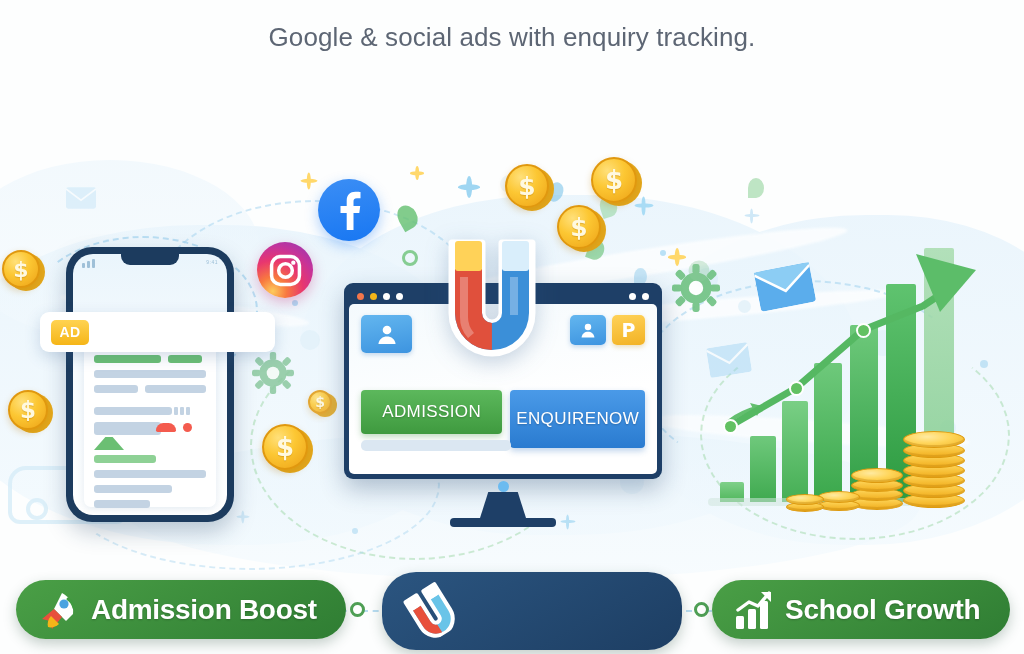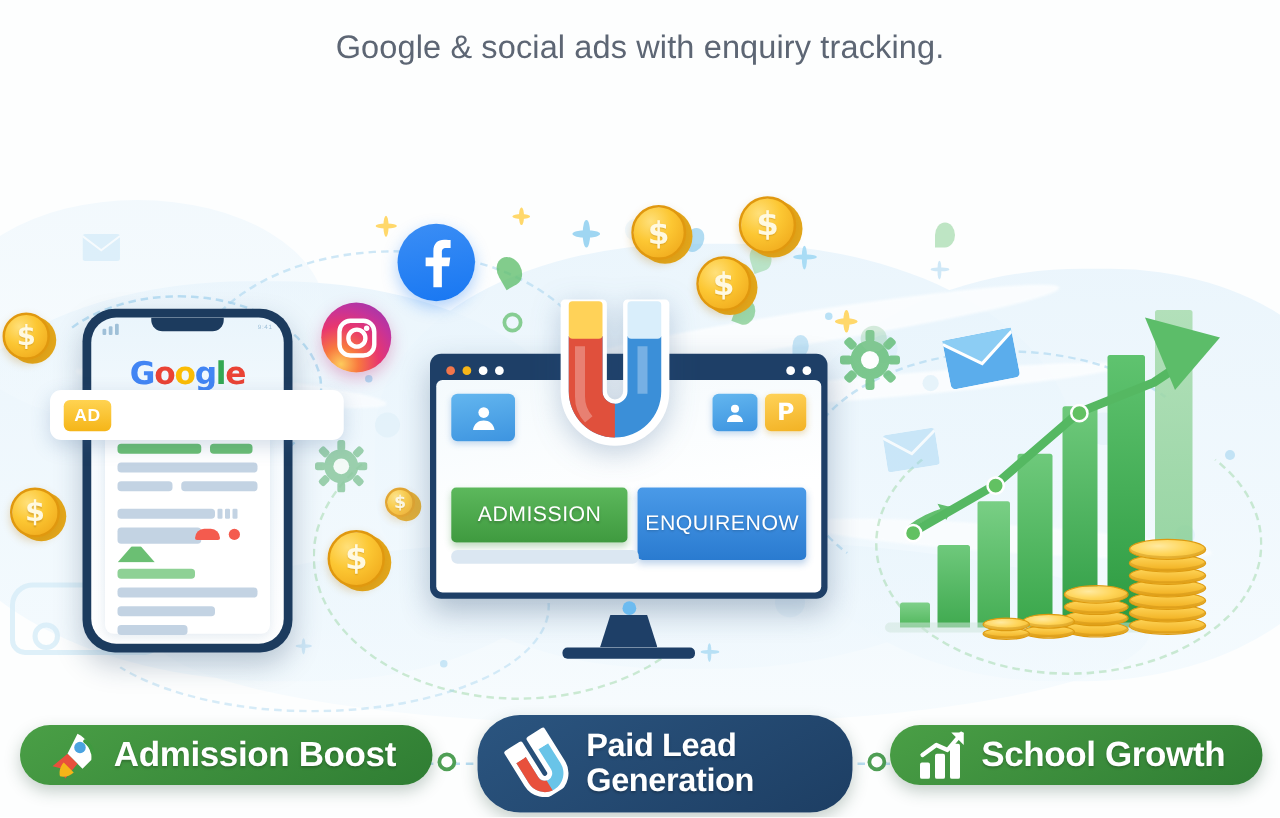--- a/index.html
+++ b/index.html
@@ -271,21 +271,21 @@
   .bar-node { position:absolute; width:15px; height:15px; border-radius:50%;
     background:#62c162; border:2px solid #ffffff; z-index:3; }
 
   
   .envelope { position:absolute; }
   .gear { position:absolute; }
 
   
   #pills { position:absolute; left:0; bottom:16px; width:1024px; height:68px; z-index:9; }
   .pill {
-    position:absolute; height:48px; border-radius:31px;
+    position:absolute; height:59px; border-radius:31px;
     display:flex; align-items:center; gap:11px; padding:0 22px;
     color:#ffffff; box-shadow:0 5px 13px rgba(30,70,50,.26);
   }
   .pill-green {
     background:linear-gradient(150deg,#4a9f46 0%,#2f7d33 100%);
   }
   .pill-navy {
     background:linear-gradient(150deg,#2b5580 0%,#1d3e63 100%);
     border-radius:34px; height:78px;
   }
@@ -438,23 +438,20 @@
   <div id="phone">
     <div class="phone-screen">
       <div class="notch"></div>
       <div class="statusbar">
           <i></i>
           <i></i>
           <i></i>
         </div>
       <div class="statusbar-r">9:41</div>
 
-      <div class="google-logo">
-        <span class="g1">G</span><span class="g2">o</span><span class="g3">o</span><span class="g4">g</span><span class="g5">l</span><span class="g6">e</span>
-      </div>
 
       <div class="result-card">
         <div class="row-pair">
           <div class="row green w60"></div>
           <div class="row green w30"></div>
         </div>
         <div class="row w100"></div>
         <div class="row-pair">
           <div class="row w40"></div>
           <div class="row w55"></div>
@@ -655,24 +652,20 @@
     <div class="pill pill-navy" style="left:382px;top:2px;width:300px;">
       <span class="pill-ico">
         <svg width="54" height="54" viewBox="0 0 54 54" style="transform:rotate(-32deg);">
           <path d="M10 6h13v30a4 4 0 0 0 8 0V6h13v30a17 17 0 0 1-34 0z" fill="#ffffff" stroke="#ffffff" stroke-width="4" stroke-linejoin="round"></path>
           <path d="M12 17h9v19a6 6 0 0 0 12 0V17h9v19a15 15 0 0 1-30 0z" fill="#69c4e8"></path>
           <path d="M12 17h9v19a6 6 0 0 0 4.2 5.7V51A15 15 0 0 1 12 36z" fill="#e8503c"></path>
           <rect x="11" y="5" width="10" height="12" rx="2" fill="#ffffff"></rect>
           <rect x="33" y="5" width="10" height="12" rx="2" fill="#ffffff"></rect>
         </svg>
       </span>
-      <span class="pill-label two">
-        <span>Paid Lead</span><br>
-        <span>Generation</span>
-      </span>
     </div>
 
     <div class="connector" style="left:694px;"></div>
 
     <div class="pill pill-green" style="left:712px;top:10px;width:298px;">
       <span class="pill-ico">
         <svg width="40" height="40" viewBox="0 0 40 40">
           <rect x="2" y="26" width="8" height="13" rx="1.5" fill="#ffffff"></rect>
           <rect x="14" y="19" width="8" height="20" rx="1.5" fill="#ffffff"></rect>
           <rect x="26" y="11" width="8" height="28" rx="1.5" fill="#ffffff"></rect>

